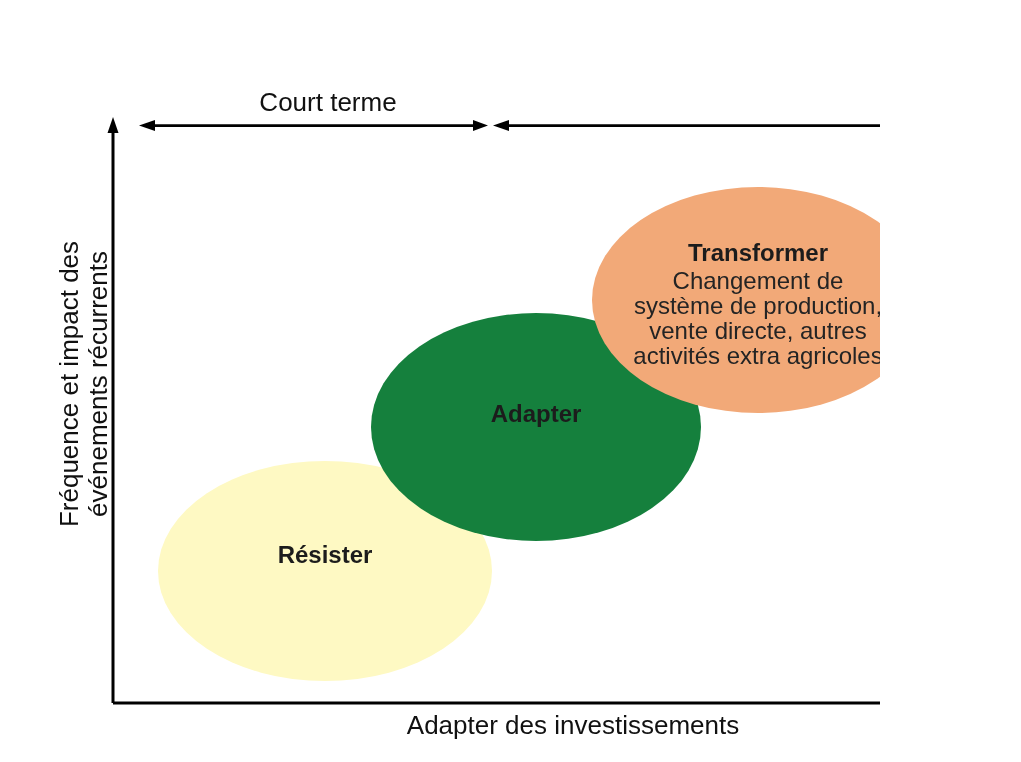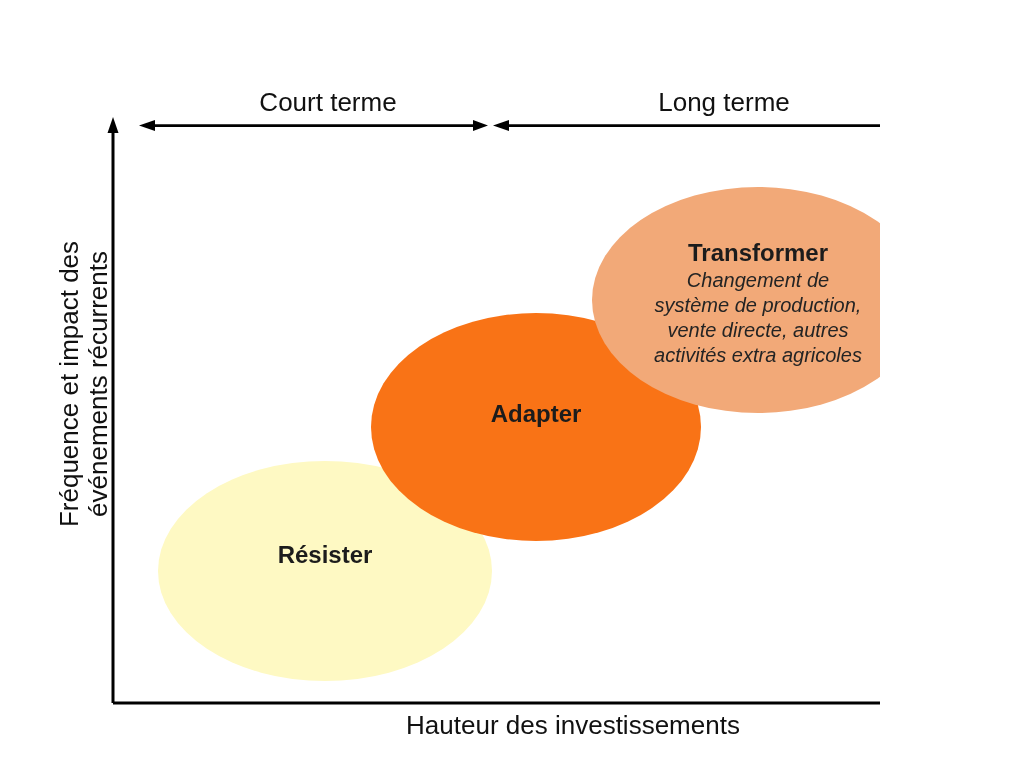--- a/index.html
+++ b/index.html
@@ -73,25 +73,24 @@
   .bubble.resister    .bubble-inner { transform: translateY(-16px); }
   .bubble.adapter     .bubble-inner { transform: translateY(-13px); }
   .bubble.transformer .bubble-inner { transform: translateY(3px); }
   .bubble-title {
     font-size: 24px;
     font-weight: bold;
     line-height: 30px;
     color: #1c1c1c;
   }
   .bubble-desc {
-    font-size: 20px;
+    font-size: 24px;
     line-height: 25px;
     white-space: pre-line;
     color: #242424;
-    font-style: italic;
   }
 </style>
 </head>
 <body>
 
 <div class="canvas">
 
   <svg class="arrow-layer" viewBox="0 0 1021 762" xmlns="http://www.w3.org/2000/svg">
 
     <g stroke="#000000" fill="#000000">
@@ -111,41 +110,40 @@
     </g>
 
     <g stroke="#000000" fill="#000000">
       <line x1="507" y1="125.5" x2="951" y2="125.5" stroke-width="2.75"></line>
       <polygon points="493,125.5 509,120 509,131" stroke="none"></polygon>
       <polygon points="965,125.5 950,120 950,131" stroke="none"></polygon>
     </g>
   </svg>
 
   <div class="top-label court">Court terme</div>
-  <div class="top-label long">Long terme</div>
 
   <div class="bubble resister" style="background-color: #fef9c3;">
     <div class="bubble-inner">
       <div class="bubble-title">Résister</div>
     </div>
   </div>
 
-  <div class="bubble adapter" style="background-color: #f97316;">
+  <div class="bubble adapter" style="background-color: #15803d;">
     <div class="bubble-inner">
       <div class="bubble-title">Adapter</div>
     </div>
   </div>
 
   <div class="bubble transformer" style="background-color: rgb(242, 169, 120);">
     <div class="bubble-inner">
       <div class="bubble-title">Transformer</div>
       <div class="bubble-desc">Changement de
 système de production,
 vente directe, autres
 activités extra agricoles</div>
     </div>
   </div>
 
   <div class="y-axis-label">Fréquence et impact des
 événements récurrents</div>
-  <div class="x-axis-label">Hauteur des investissements</div>
+  <div class="x-axis-label">Adapter des investissements</div>
 
 </div>
 
 </body></html>

